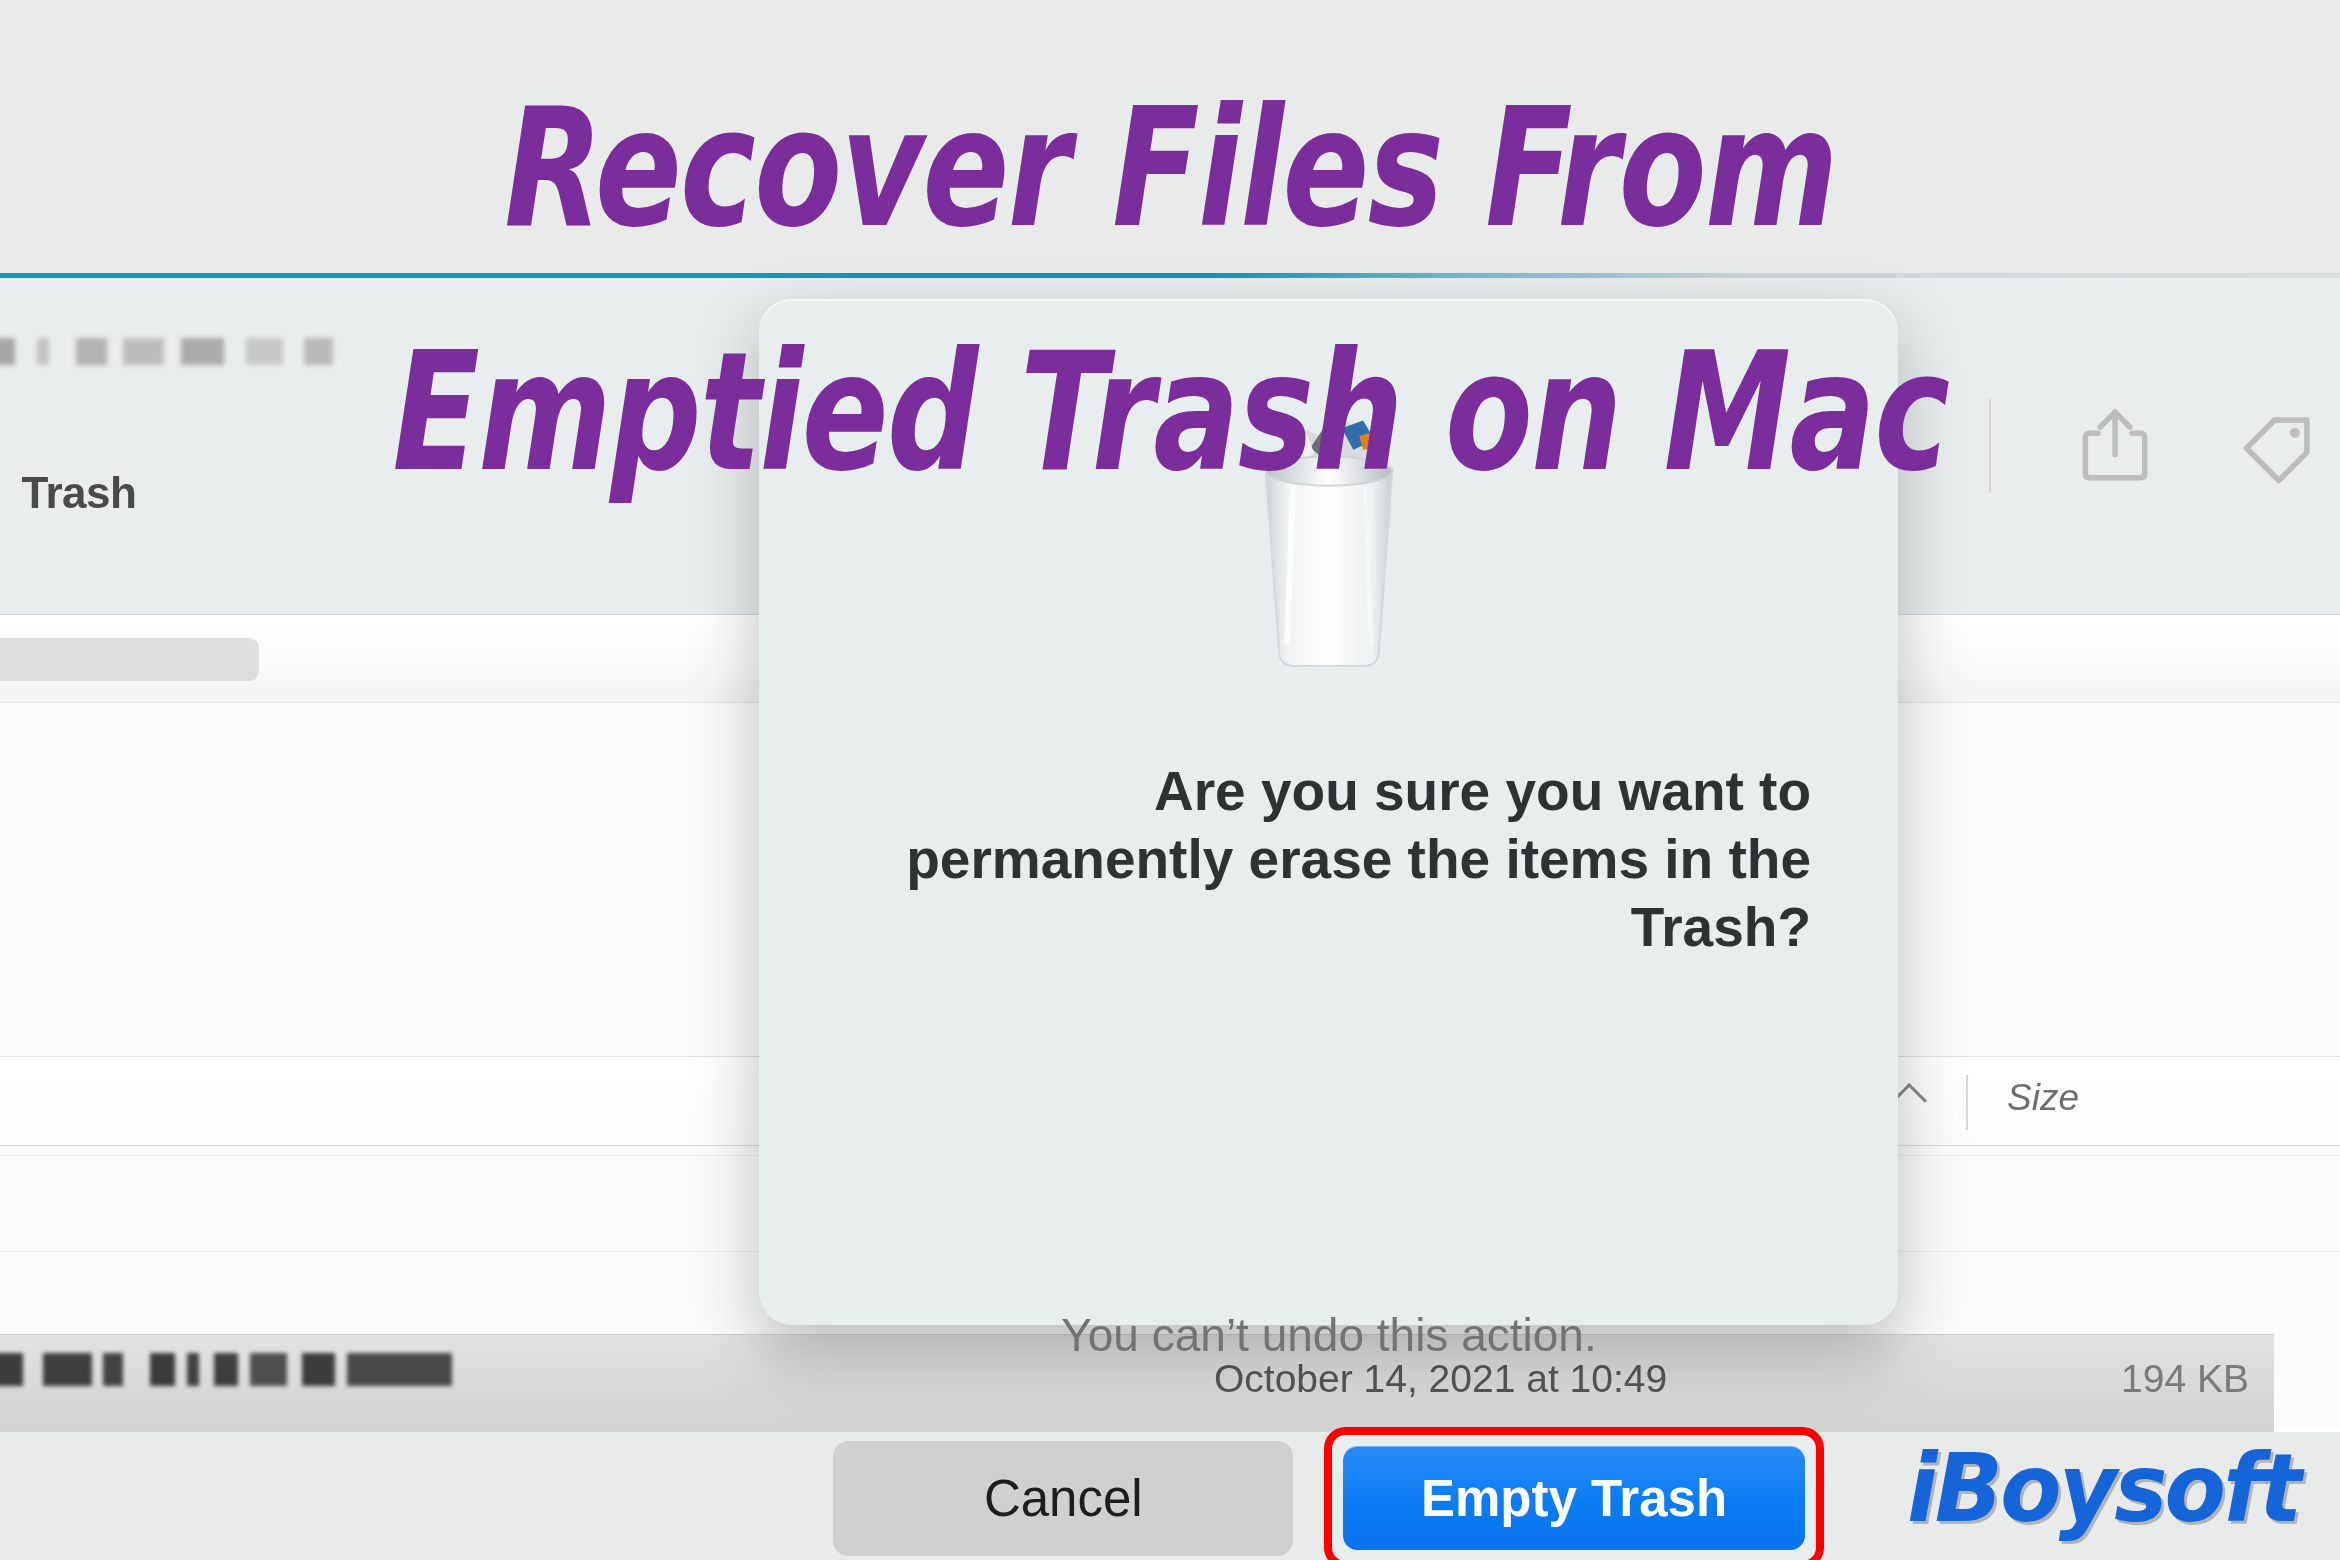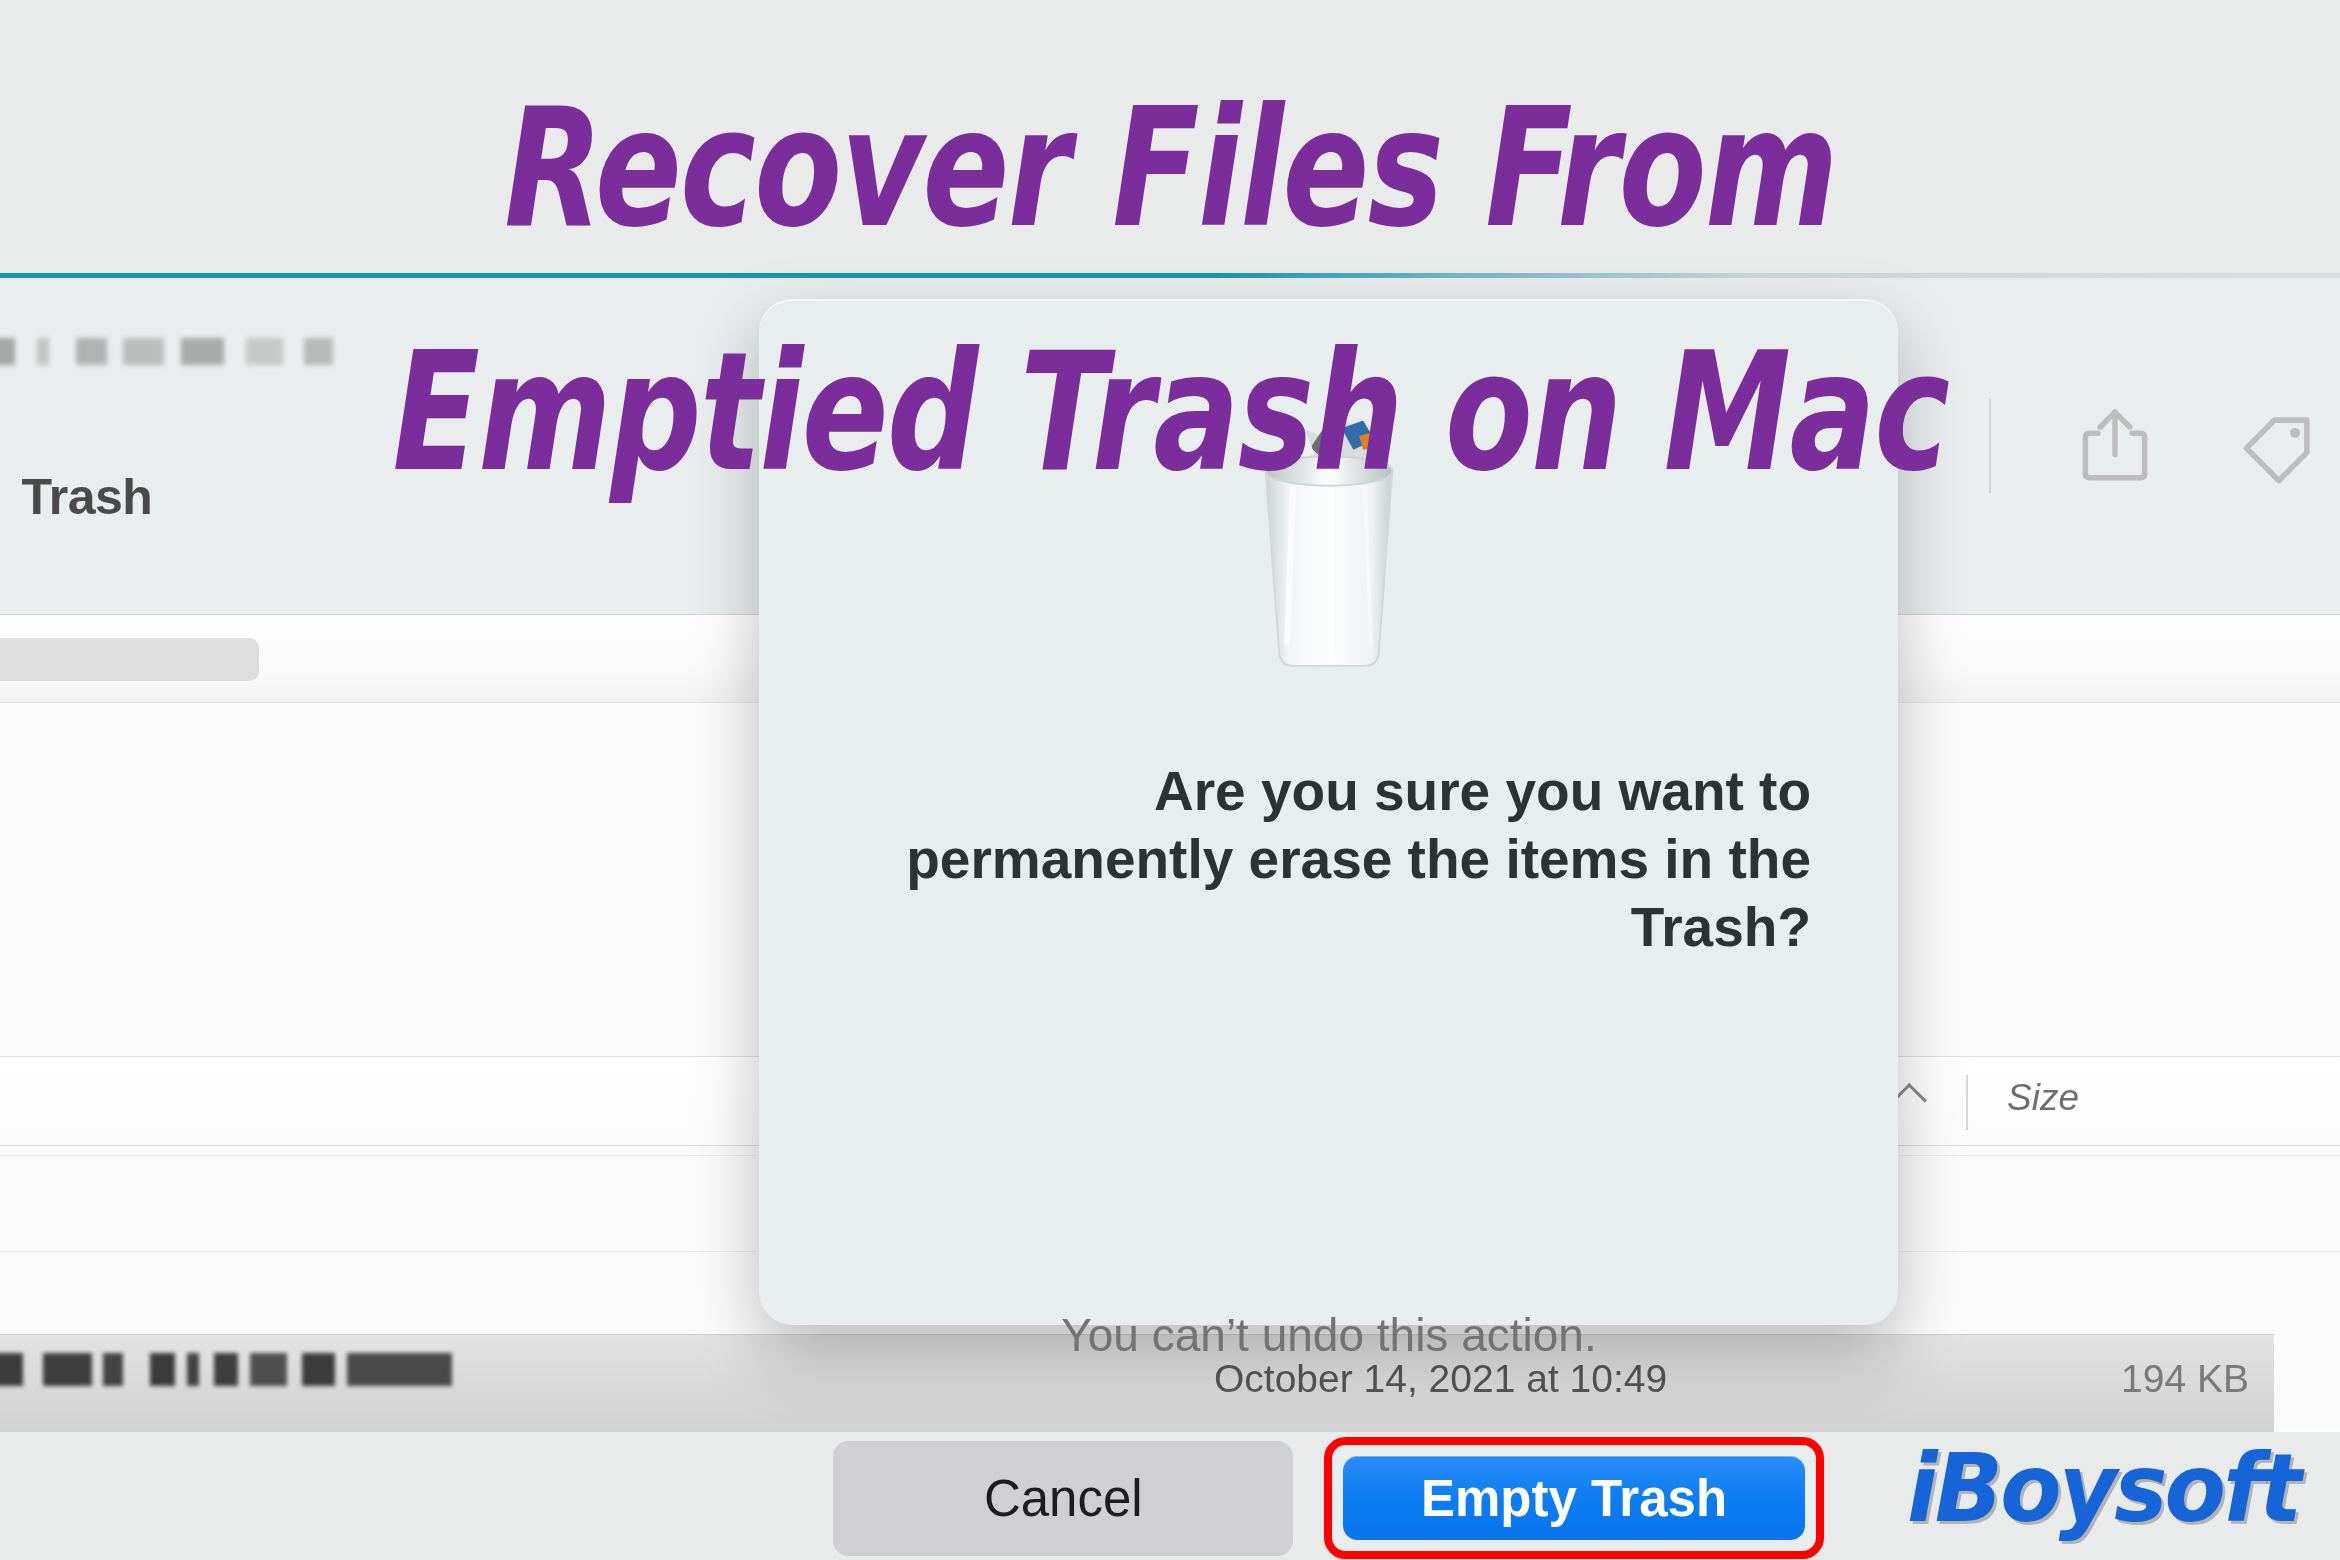--- a/index.html
+++ b/index.html
@@ -75,21 +75,21 @@
   .group-icon{display:flex;flex-direction:column;gap:6.8px;}
   .group-icon .gr{display:flex;align-items:center;gap:7.8px;}
   .group-icon .sq{width:18.5px;height:18.5px;border:2.9px solid #3a3a3a;border-radius:2.9px;}
   .group-icon .ln{width:18.5px;height:3.9px;background:#3a3a3a;border-radius:2px;}
   .chev-dn{width:25px;height:25px;border-right:5.9px solid #4a4a4a;border-bottom:5.9px solid #4a4a4a;transform:rotate(45deg) translate(-5.9px,-5.9px);}
   .tb-div{width:2px;height:94px;background:#d5d5d5;}
 
   
   .finder-title{
     position:absolute;left:21.5px;top:468px;
-    font-size:50px;font-weight:bold;color:#4a4a4a;letter-spacing:-0.5px;
+    font-size:44px;font-weight:bold;color:#4a4a4a;letter-spacing:-0.5px;
   }
   .col-header{
     position:absolute;left:0;top:1056px;width:2341px;height:88px;
     background:linear-gradient(to bottom,#ffffff 0%,#fcfcfc 100%);
     border-top:1px solid #e0e0e0;border-bottom:1px solid #dcdcdc;
   }
   .col-sort{position:absolute;left:1897px;top:31px;width:29px;height:29px;}
   .col-sort:before{content:"";position:absolute;width:21.5px;height:21.5px;border-left:3.9px solid #8a8a8a;border-top:3.9px solid #8a8a8a;transform:rotate(45deg);}
   .col-sep{position:absolute;left:1966px;top:17.6px;width:2px;height:55px;background:#d8d8d8;}
   .col-size{position:absolute;left:2007px;top:19.5px;font-size:37px;color:#6e6e6e;font-style:italic;}
@@ -129,21 +129,21 @@
   }
   .btn-cancel{
     width:460px;height:115px;border-radius:15.6px;
     background:#d0d0d2;color:#1d1d1f;font-size:51px;
   }
   .btn-primary-wrap{
     border:8.8px solid #fe0000;border-radius:21.5px;padding:10.7px;
     background:#e8edee;
   }
   .btn-primary{
-    width:462px;height:84px;border-radius:14.6px;
+    width:462px;height:104px;border-radius:14.6px;
     background:linear-gradient(to bottom,#2a8cf7 0%,#0a7cf2 55%,#0a74ec 100%);
     color:#ffffff;font-size:51px;font-weight:bold;
     box-shadow:0 1px 0 rgba(255,255,255,.35) inset;
   }
 
   
   .headline{
     position:absolute;left:0;top:47px;width:2341px;text-align:center;
     font-family:"DejaVu Sans", sans-serif;
     font-style:italic;font-weight:bold;

